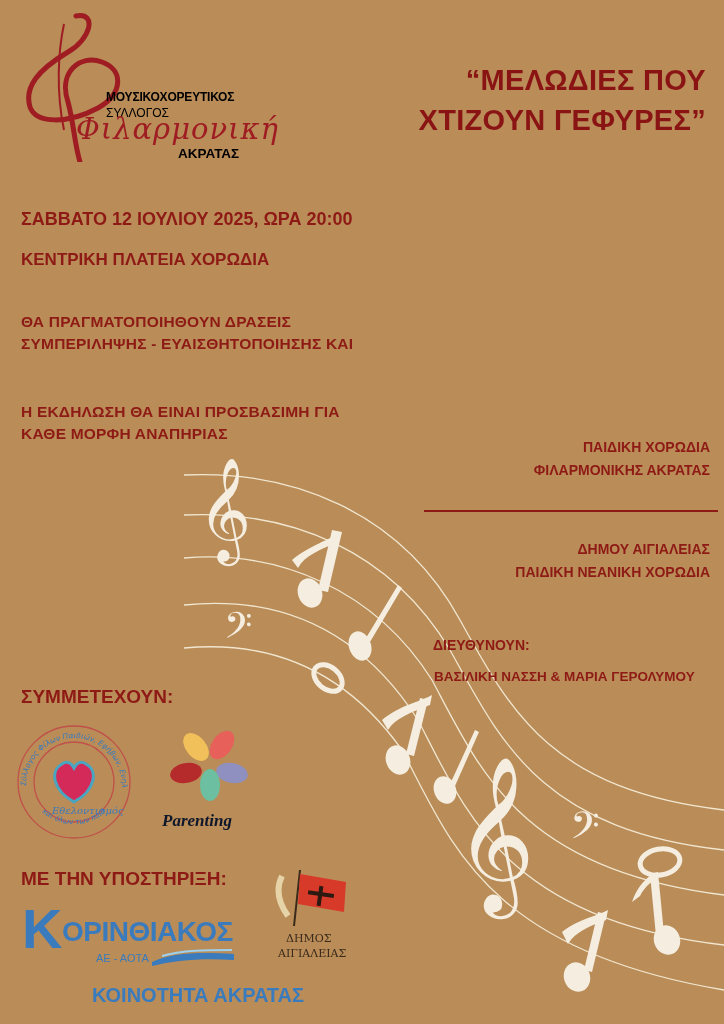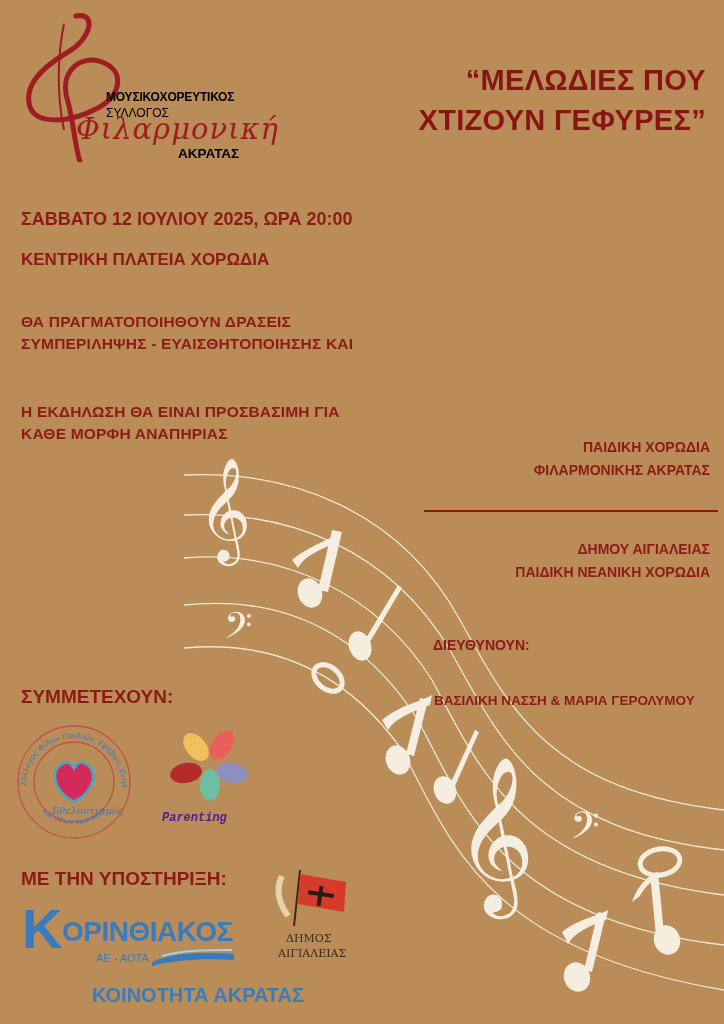--- a/index.html
+++ b/index.html
@@ -94,21 +94,21 @@
 <div class="abs right-txt" style="right:14px; top:436px;">
   <div>ΠΑΙΔΙΚΗ ΧΟΡΩΔΙΑ</div>
   <div>ΦΙΛΑΡΜΟΝΙΚΗΣ ΑΚΡΑΤΑΣ</div>
 </div>
 <div class="abs" style="left:424px; top:510px; width:294px; height:2px; background:#8e1a15;"></div>
 <div class="abs right-txt" style="right:14px; top:538px;">
   <div>ΔΗΜΟΥ ΑΙΓΙΑΛΕΙΑΣ</div>
   <div>ΠΑΙΔΙΚΗ ΝΕΑΝΙΚΗ ΧΟΡΩΔΙΑ</div>
 </div>
 <div class="abs right-txt" style="left:433px; top:634px; text-align:left;">ΔΙΕΥΘΥΝΟΥΝ:</div>
-<div class="abs right-txt" style="left:434px; top:689px; text-align:left; font-size:13.5px;">ΒΑΣΙΛΙΚΗ ΝΑΣΣΗ &amp; ΜΑΡΙΑ ΓΕΡΟΛΥΜΟΥ</div>
+<div class="abs right-txt" style="left:434px; top:665px; text-align:left; font-size:13.5px;">ΒΑΣΙΛΙΚΗ ΝΑΣΣΗ &amp; ΜΑΡΙΑ ΓΕΡΟΛΥΜΟΥ</div>
 
 <div class="abs section-h" style="left:21px; top:686px;">ΣΥΜΜΕΤΕΧΟΥΝ:</div>
 
 <div class="abs" style="left:12px; top:722px; width:124px; height:120px;">
   <svg width="124" height="120" viewBox="0 0 124 120">
     <circle cx="62" cy="60" r="56" fill="none" stroke="#c0504a" stroke-width="1.3"></circle>
     <circle cx="62" cy="60" r="40" fill="none" stroke="#c0504a" stroke-width="1.3"></circle>
     <defs>
       <path id="ringTop" d="M14 64 A 48 48 0 0 1 110 64"></path>
       <path id="ringBot" d="M30 90 A 48 48 0 0 0 94 90"></path>
@@ -121,21 +121,21 @@
 </div>
 
 <div class="abs" style="left:160px; top:725px; width:100px; height:112px;">
   <svg width="90" height="78" viewBox="0 0 90 78" style="position:absolute; left:6px; top:0;">
     <ellipse cx="30" cy="22" rx="10" ry="16" fill="#f2c05a" transform="rotate(-40 30 22)"></ellipse>
     <ellipse cx="56" cy="20" rx="10" ry="16" fill="#e8605a" transform="rotate(35 56 20)"></ellipse>
     <ellipse cx="20" cy="48" rx="10" ry="16" fill="#b52a2a" transform="rotate(-100 20 48)"></ellipse>
     <ellipse cx="66" cy="48" rx="10" ry="16" fill="#8f8fc0" transform="rotate(100 66 48)"></ellipse>
     <ellipse cx="44" cy="60" rx="10" ry="16" fill="#6cbfa0" transform="rotate(0 44 60)"></ellipse>
   </svg>
-  <div class="abs" style="left:2px; top:86px; font-family:Liberation Mono, monospace; font-style:italic; font-weight:bold; font-size:12px; color:#4c1d95;">Parenting</div>
+  <div class="abs" style="left:2px; top:86px; font-family:Liberation Serif, serif; font-style:italic; font-weight:bold; font-size:17px; color:#0f172a;">Parenting</div>
 </div>
 
 <div class="abs section-h" style="left:21px; top:868px;">ΜΕ ΤΗΝ ΥΠΟΣΤΗΡΙΞΗ:</div>
 
 <div class="abs" style="left:22px; top:900px; width:215px; height:70px;">
   <span class="abs blue" style="left:0; top:-4px; font-family:'Liberation Sans',sans-serif; font-weight:bold; font-size:56px;">Κ</span>
   <span class="abs blue" style="left:40px; top:16px; font-family:'Liberation Sans',sans-serif; font-weight:bold; font-size:28px; letter-spacing:-0.5px;">ΟΡΙΝΘΙΑΚΟΣ</span>
   <span class="abs blue" style="left:74px; top:52px; font-family:'Liberation Sans',sans-serif; font-size:11px;">ΑΕ - ΑΟΤΑ</span>
   <svg class="abs" style="left:130px; top:48px;" width="82" height="18" viewBox="0 0 82 18">
     <path d="M0 14 C 20 4, 50 4, 82 6 L 82 12 C 50 10, 24 12, 0 18 Z" fill="#3a7bbd"></path>

